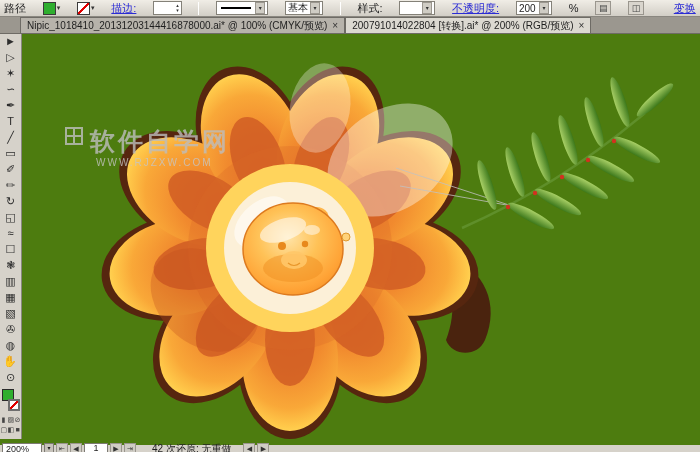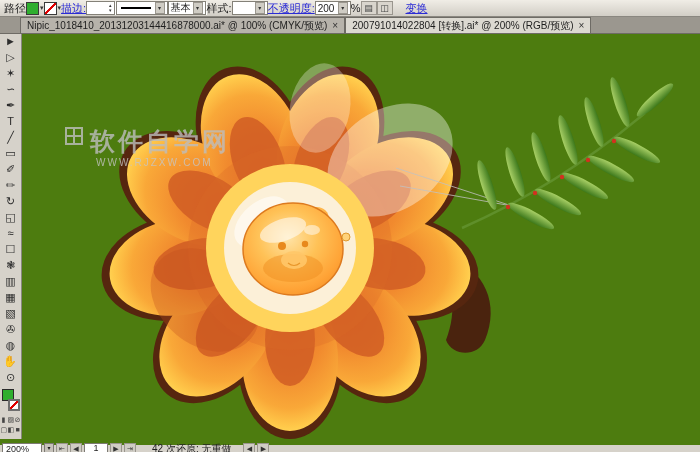--- a/index.html
+++ b/index.html
@@ -8,21 +8,21 @@
     position: relative; width: 700px; height: 452px; overflow: hidden;
     background: #d6d2ca; font-family: "Liberation Sans","DejaVu Sans",sans-serif;
     font-size: 11px; color: #1e1e1e; cursor: default;
   }
   
   .cbar {
     position: absolute; top:0; left:0; right:0; height:17px;
     background: linear-gradient(#f0ede6,#d2cec6);
     border-bottom: 1px solid #8a8780;
     display: flex; align-items: center; padding: 0 4px;
-    font-size: 11px; white-space: nowrap;
+    font-size: 11px; white-space: nowrap; justify-content: space-between;
   }
   .cbar .lbl { color:#222; }
   .cbar a.link { color:#2b2bd5; text-decoration: underline; cursor: pointer; }
   .swatchwrap { display:inline-flex; align-items:center; gap:1px; }
   .fillsw { width:13px; height:13px; background:#2fae2f; border:1px solid #3a3a3a; }
   .strokesw { width:13px; height:13px; background:
       linear-gradient(135deg, transparent 42%, #e00000 42%, #e00000 58%, transparent 58%), #fff;
       border:1px solid #3a3a3a; }
   .dd { font-size:7px; color:#333; }
   .combo { display:inline-flex; align-items:center; height:14px; background:#fff;

